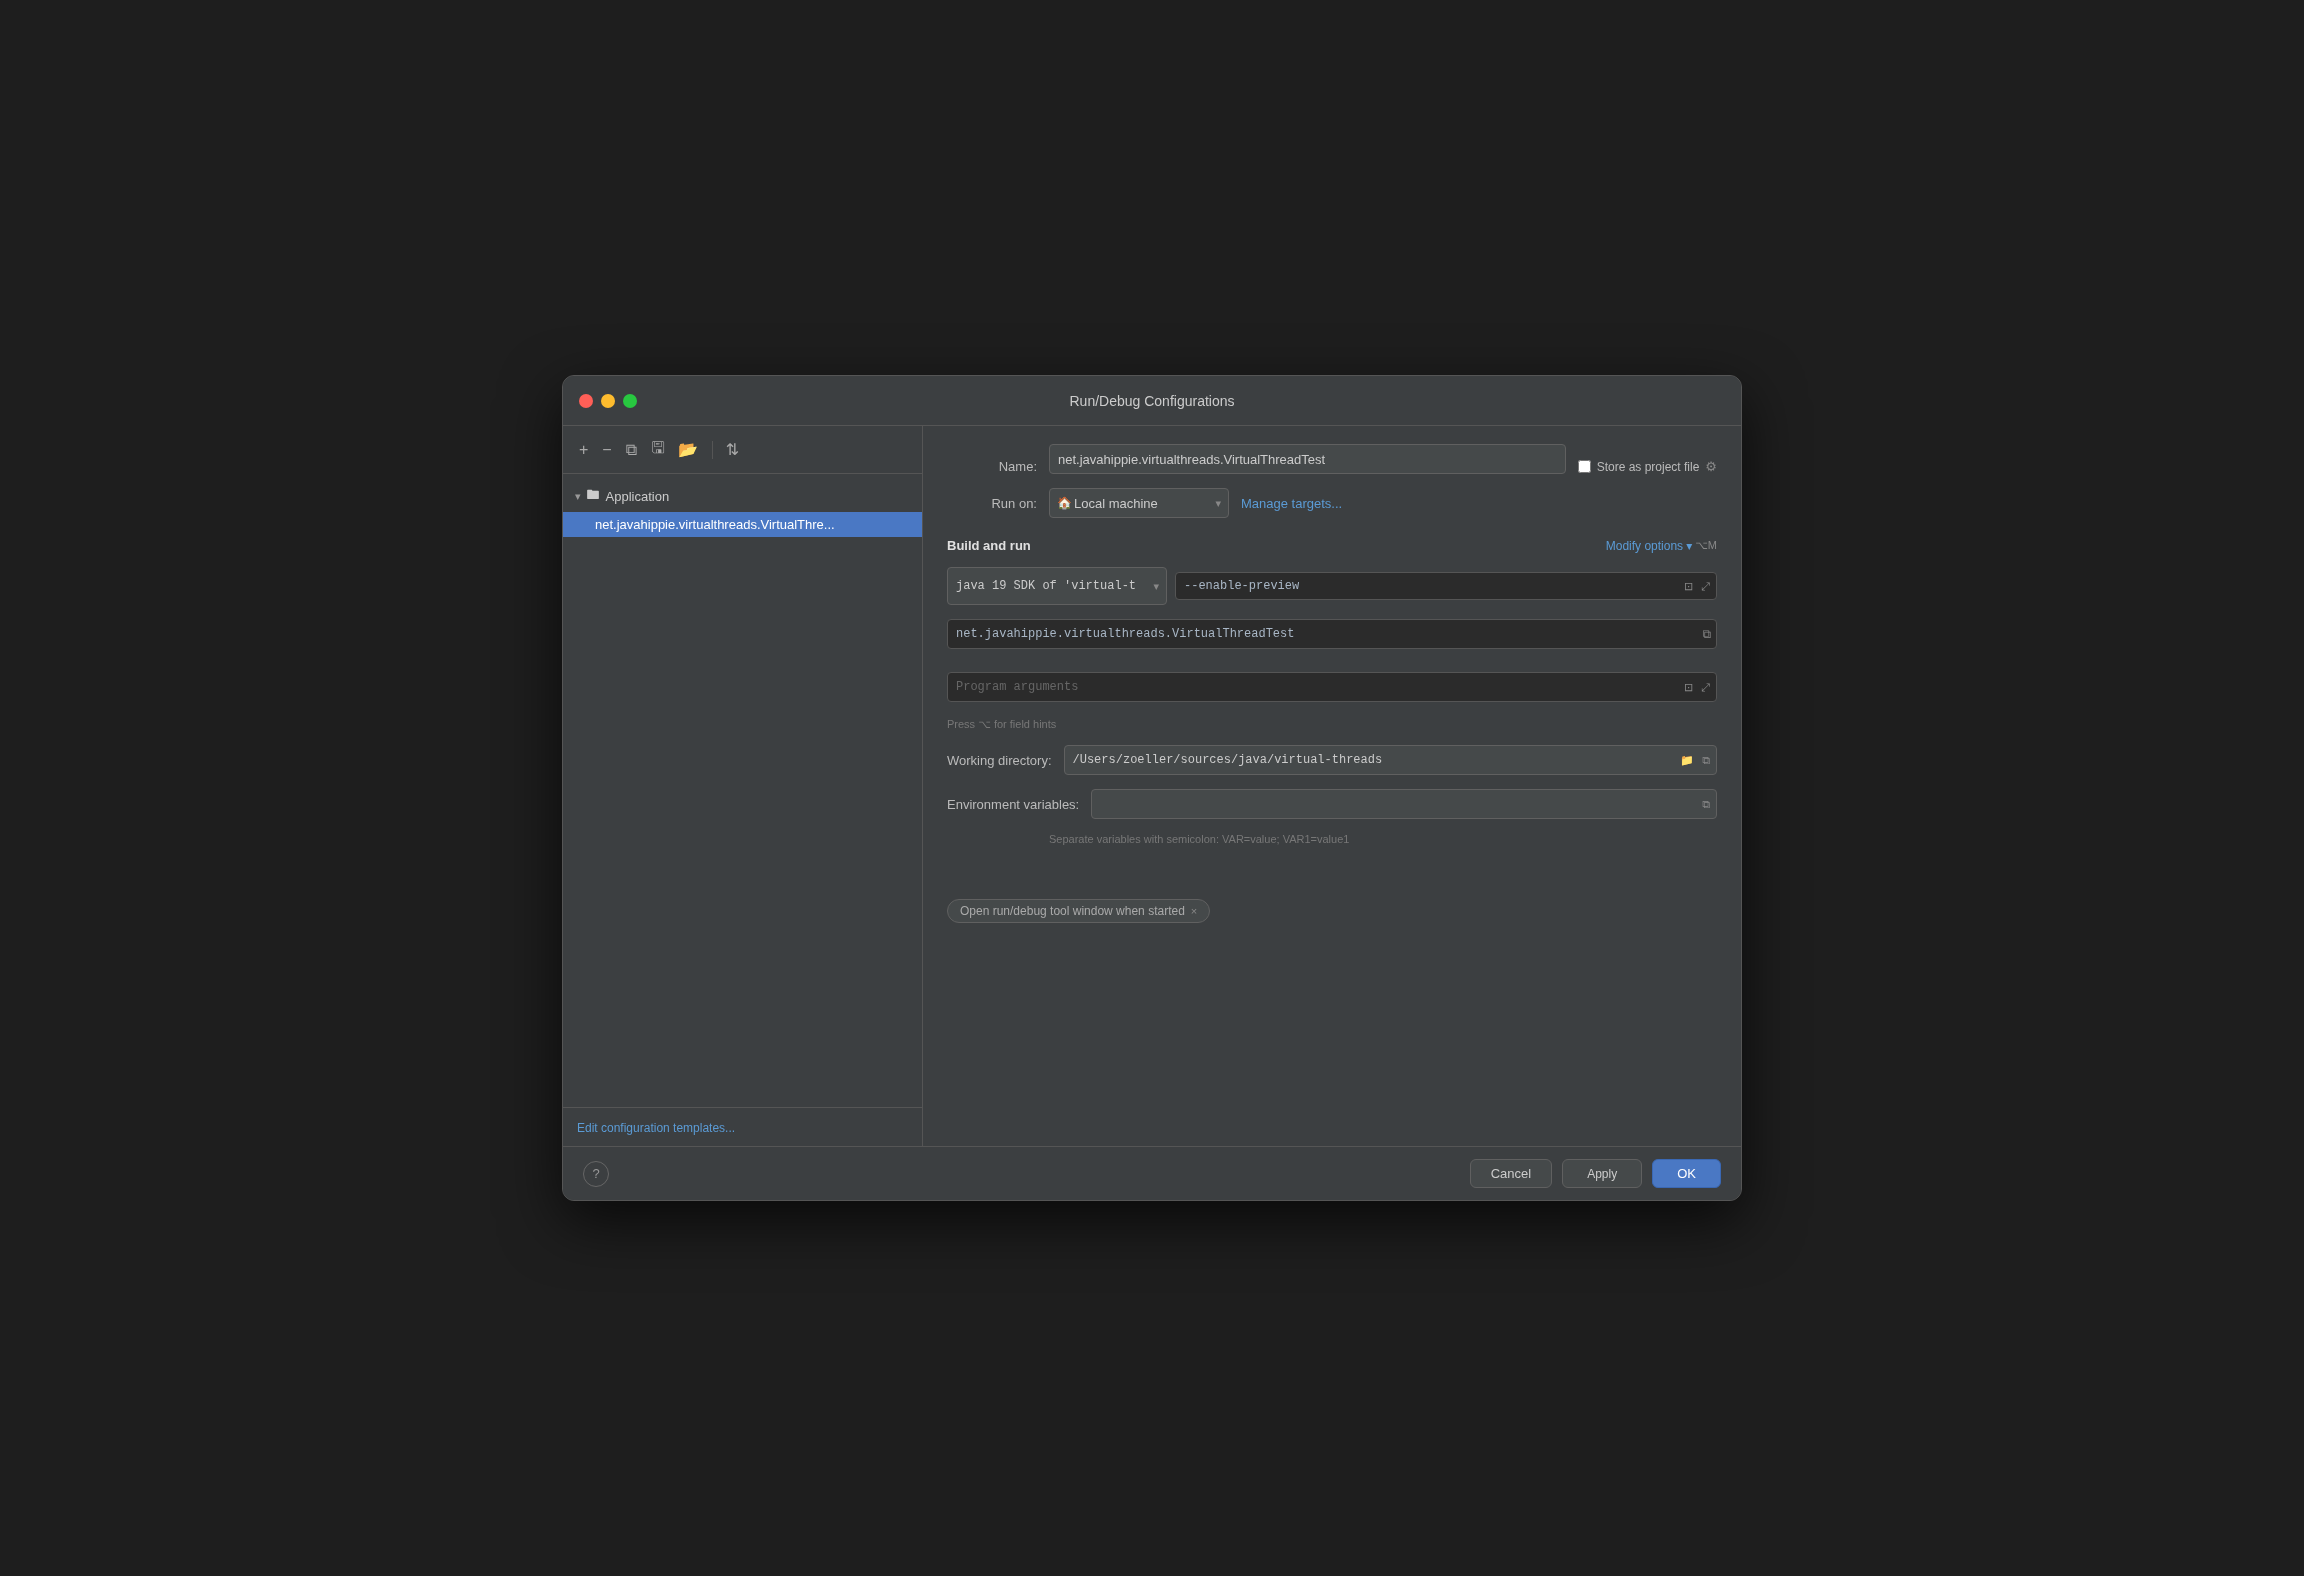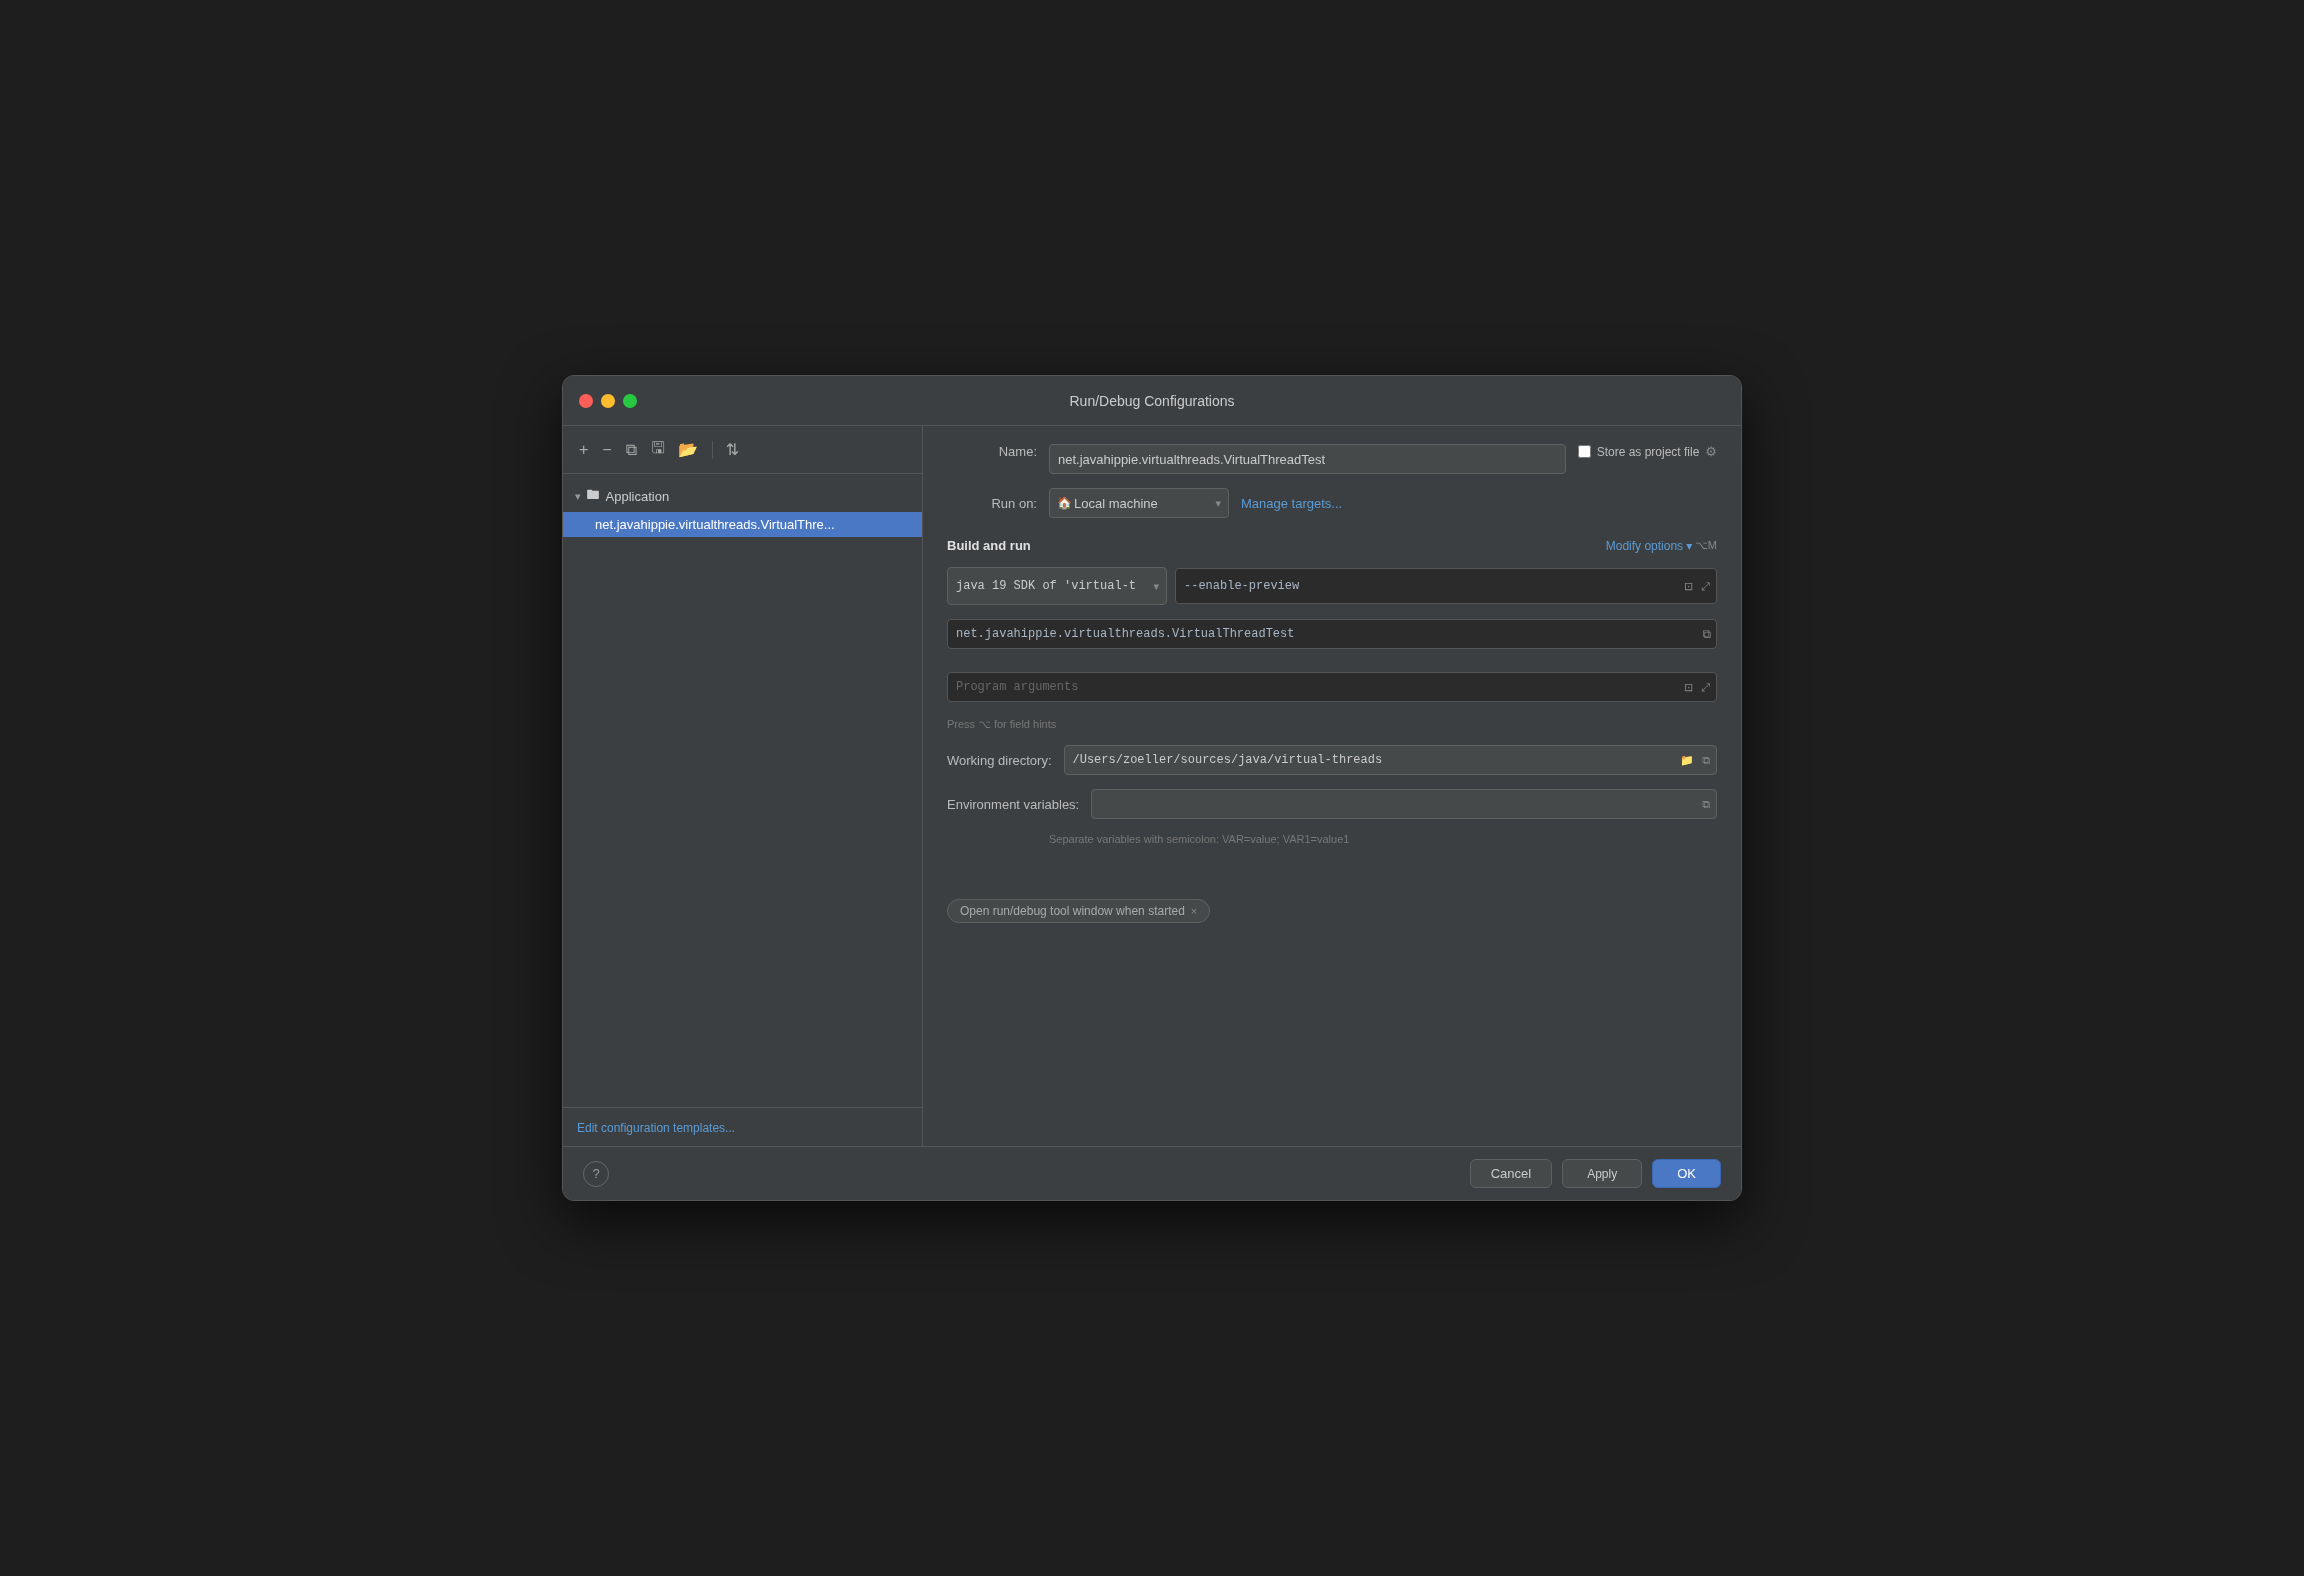--- a/index.html
+++ b/index.html
@@ -152,21 +152,21 @@
       padding: 18px 24px;
       display: flex;
       flex-direction: column;
       gap: 14px;
       overflow-y: auto;
     }
 
     
     .form-row {
       display: flex;
-      align-items: flex-start;
+      align-items: flex-end;
       gap: 12px;
     }
 
     .form-label {
       color: #bbb;
       font-size: 13px;
       min-width: 90px;
       text-align: right;
     }
 
@@ -321,21 +321,21 @@
 
     .code-input-field {
       width: 100%;
       background: #2b2b2b;
       border: 1px solid #555;
       border-radius: 4px;
       color: #a9b7c6;
       font-size: 12px;
       font-family: 'Menlo', 'Courier New', monospace;
       padding: 5px 30px 5px 8px;
-      height: 36px;
+      height: 28px;
       outline: none;
     }
 
     .input-btn-row {
       position: absolute;
       right: 4px;
       top: 50%;
       transform: translateY(-50%);
       display: flex;
       gap: 2px;

